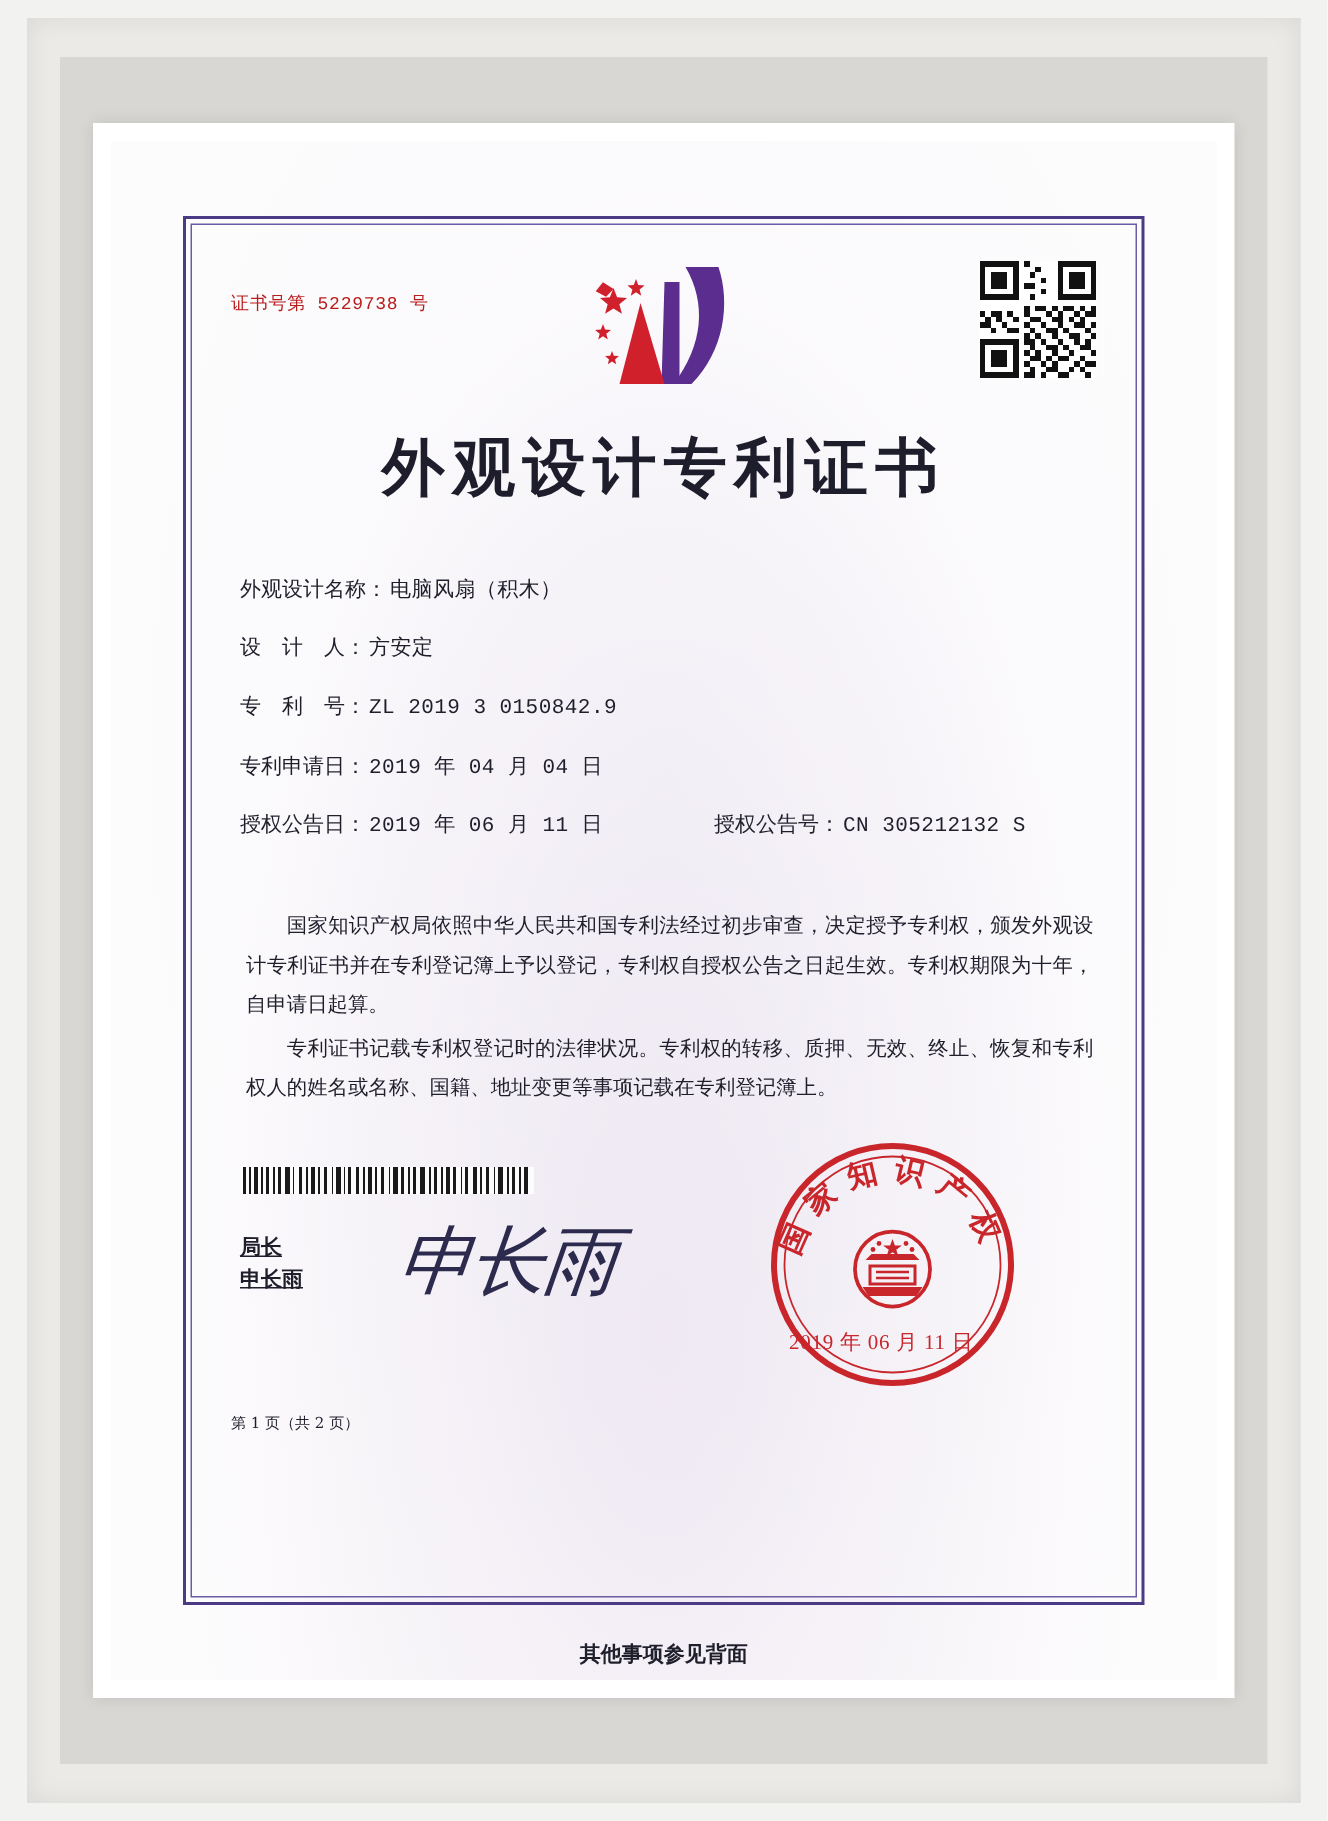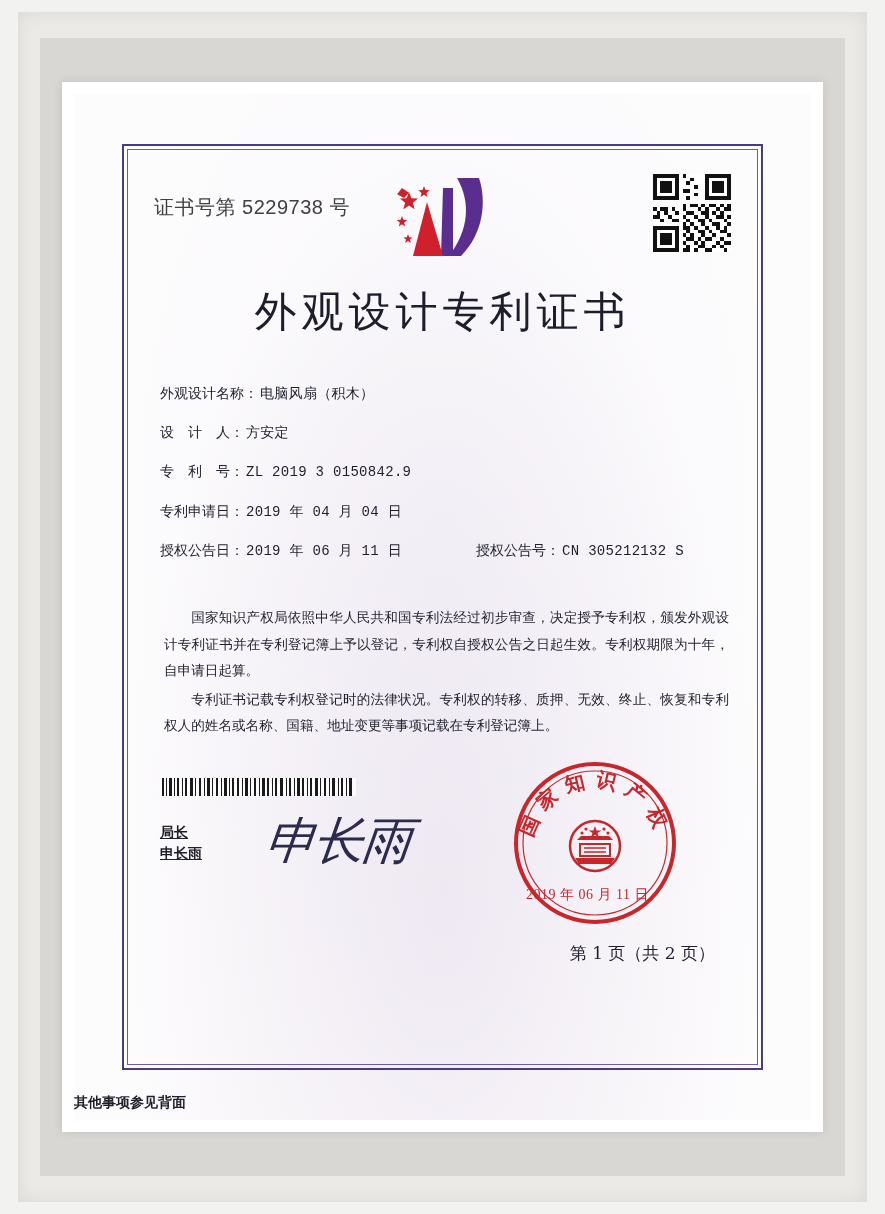--- a/index.html
+++ b/index.html
@@ -70,24 +70,24 @@
 
   .content {
     position: absolute;
     left: 80px; top: 78px; right: 80px; bottom: 70px;
   }
 
   
   .cert-no {
     position: absolute;
     left: 0; top: 22px;
-    font-size: 20px;
-    color: #404040;
+    font-size: 12px;
+    color: #b91c1c;
     letter-spacing: 0.5px;
-    font-family: Liberation Sans, sans-serif;
+    font-family: Liberation Mono, monospace;
   }
   .emblem {
     position: absolute;
     left: 50%; top: 0;
     transform: translateX(-50%);
     width: 120px; height: 88px;
   }
   .qr {
     position: absolute;
     right: 0; top: 2px;
@@ -96,21 +96,21 @@
   }
   .qr svg { display:block; }
 
   
   .title {
     position: absolute;
     left: 0; right: 0; top: 112px;
     text-align: center;
     font-size: 42px;
     letter-spacing: 5px;
-    font-weight: normal;
+    font-weight: bold;
     color: #1d1d2c;
     font-family: "DejaVu Serif", serif;
   }
 
   
   .fields {
     position: absolute;
     left: 6px; right: 0; top: 188px; margin-top: 24px;
   }
   .row {
@@ -188,28 +188,29 @@
     font-size: 14px;
     color: #c8262b;
     letter-spacing: 0.5px;
     font-family: "Liberation Serif", serif;
   }
 
   
   .page-no {
     position: absolute;
     left: 0; right: 16px; top: 770px;
-    text-align: right;
-    font-size: 17px;
+    text-align: left;
+    font-size: 10px;
     color: #1f1f2c;
     font-family: "DejaVu Serif", serif;
   }
   .back-note {
     position: absolute;
     left: 0; right: 0; bottom: 8px;
+    text-align: center;
     font-size: 14px;
     color: #1f1f2c;
     font-family: "DejaVu Serif", serif;
     font-weight: bold;
   }
 </style>
 </head>
 <body>
 
 <div class="photo">

